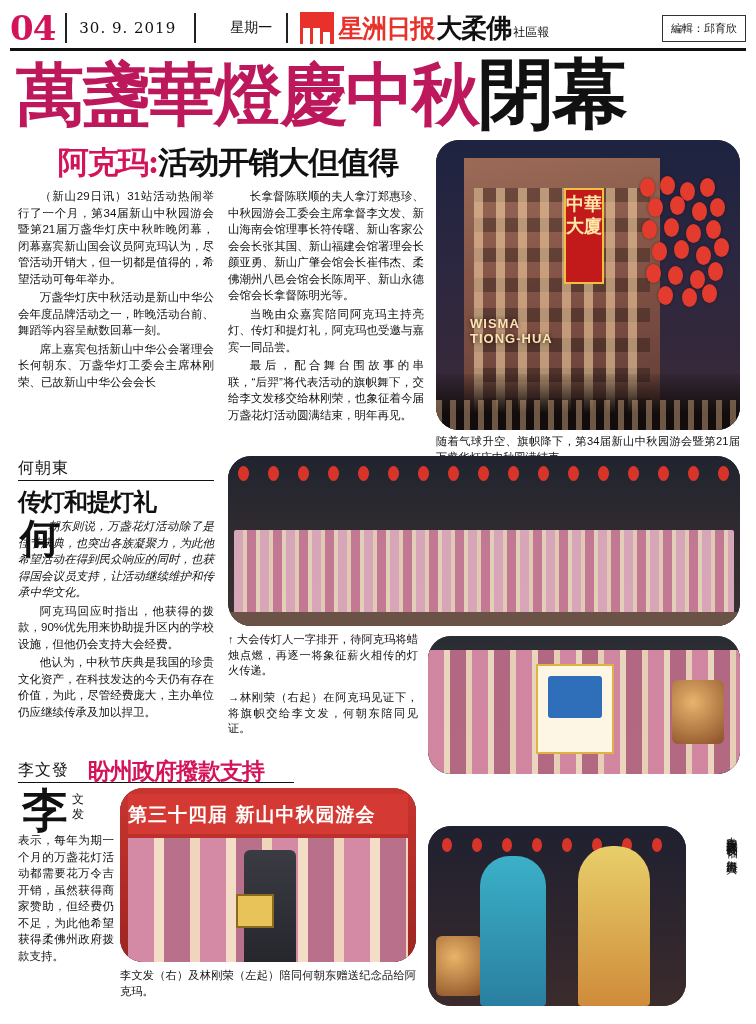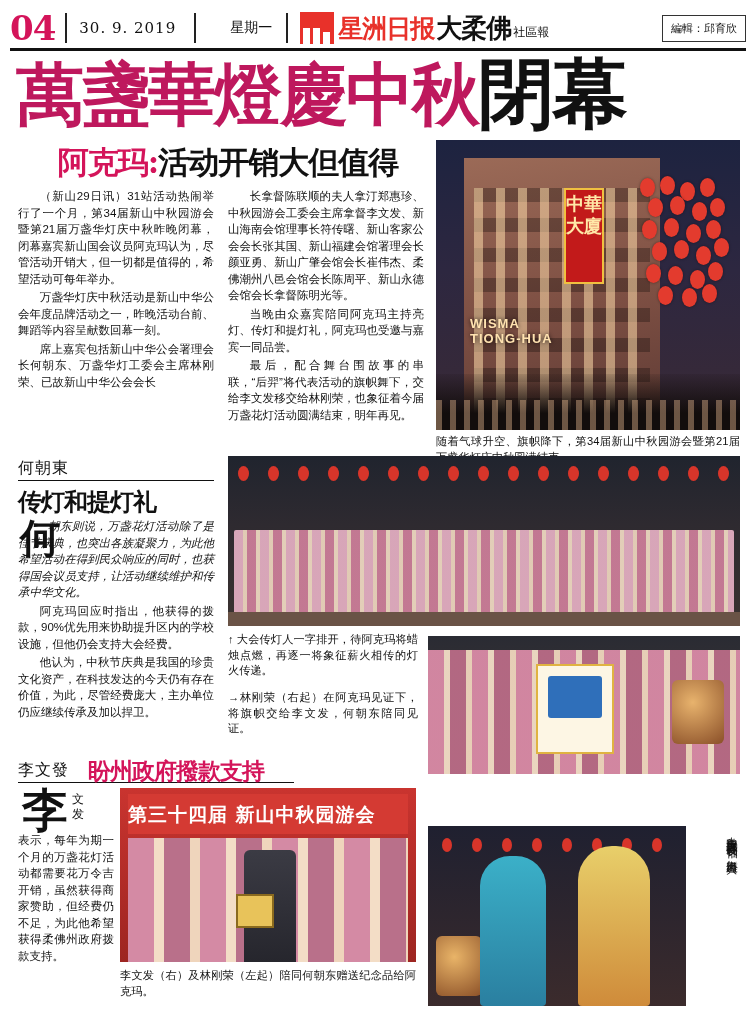--- a/index.html
+++ b/index.html
@@ -168,20 +168,21 @@
   .col p { margin: 0 0 2px 0; text-indent: 1.9em; }
 
   #col1 { left: 18px; top: 188px; width: 196px; }
   #col2 { left: 228px; top: 188px; width: 196px; }
 
   
   .photo {
     position: absolute;
     overflow: hidden;
     background: #2a2a33;
+    border-radius: 23px;
   }
   .cap {
     position: absolute;
     font-size: 11.2px;
     line-height: 15.5px;
     color: #111;
     text-align: justify;
   }
 
   

